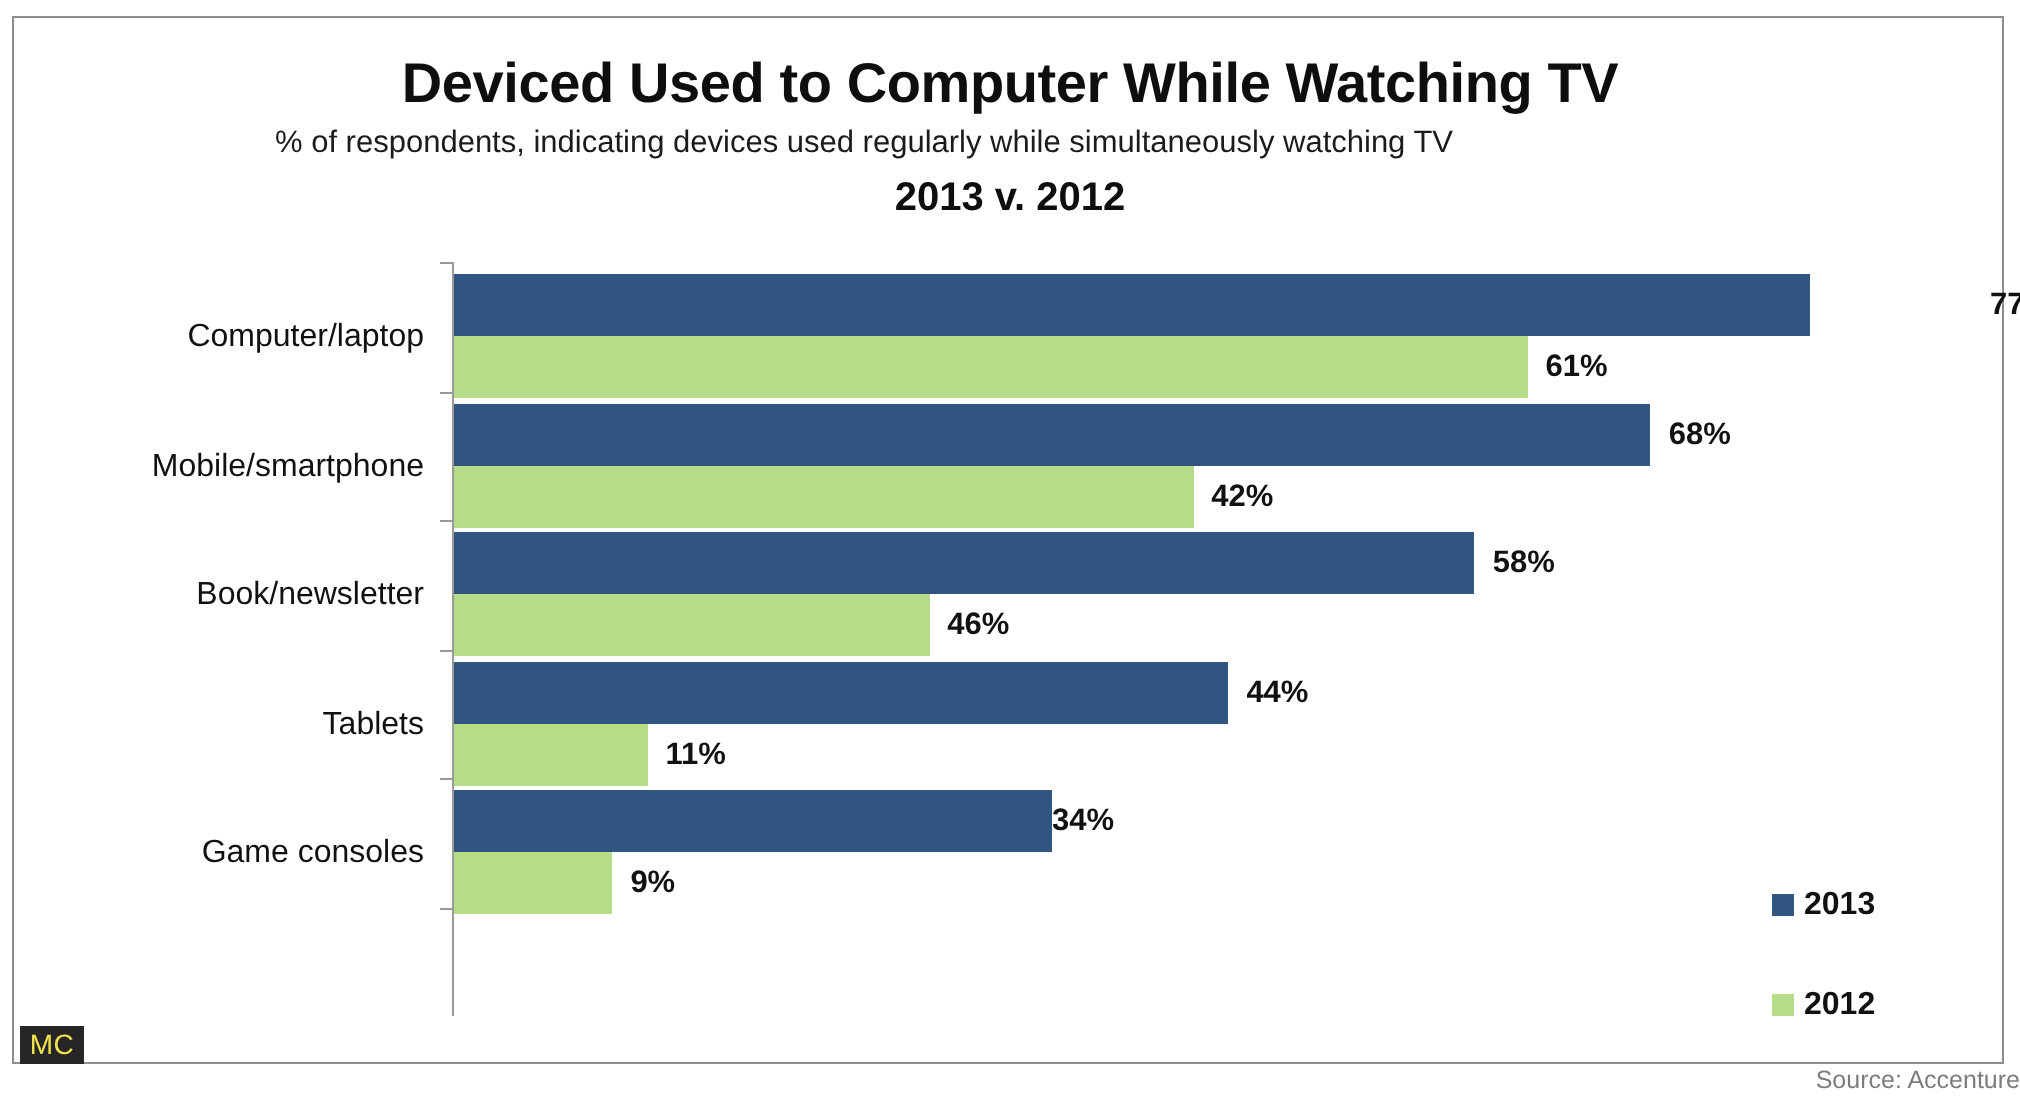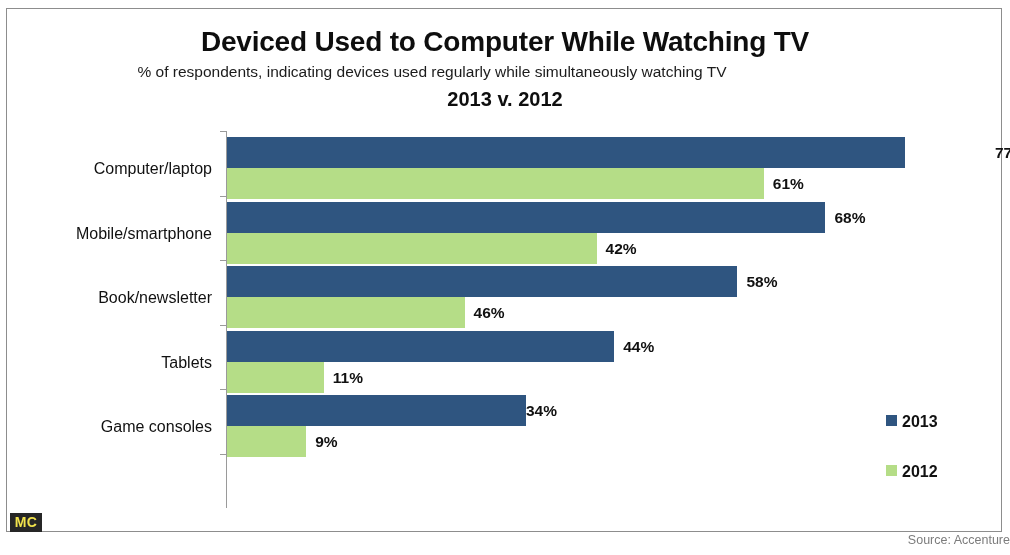--- a/index.html
+++ b/index.html
@@ -136,20 +136,21 @@
   .legend {
     position: absolute;
     left: 886px;
     top: 412px;
   }
   .legend-row {
     position: absolute;
     left: 0;
     height: 20px;
     white-space: nowrap;
+    margin-top: 32px;
   }
   .legend-swatch {
     display: inline-block;
     width: 11px;
     height: 11px;
     vertical-align: middle;
     margin-right: 5px;
     position: relative;
     top: -1px;
   }
@@ -172,21 +173,21 @@
   }
   .logo {
     position: absolute;
     left: 10px;
     top: 513px;
     width: 32px;
     height: 19px;
     background: #262626;
     color: #f2e34c;
     font-size: 14px;
-    font-weight: bold;
+    font-weight: normal;
     text-align: center;
     line-height: 19px;
     letter-spacing: 0.3px;
   }
   .logo-text {
     position: absolute;
     left: 50px;
     top: 514px;
     font-size: 14px;
     color: #8a8a8a;

